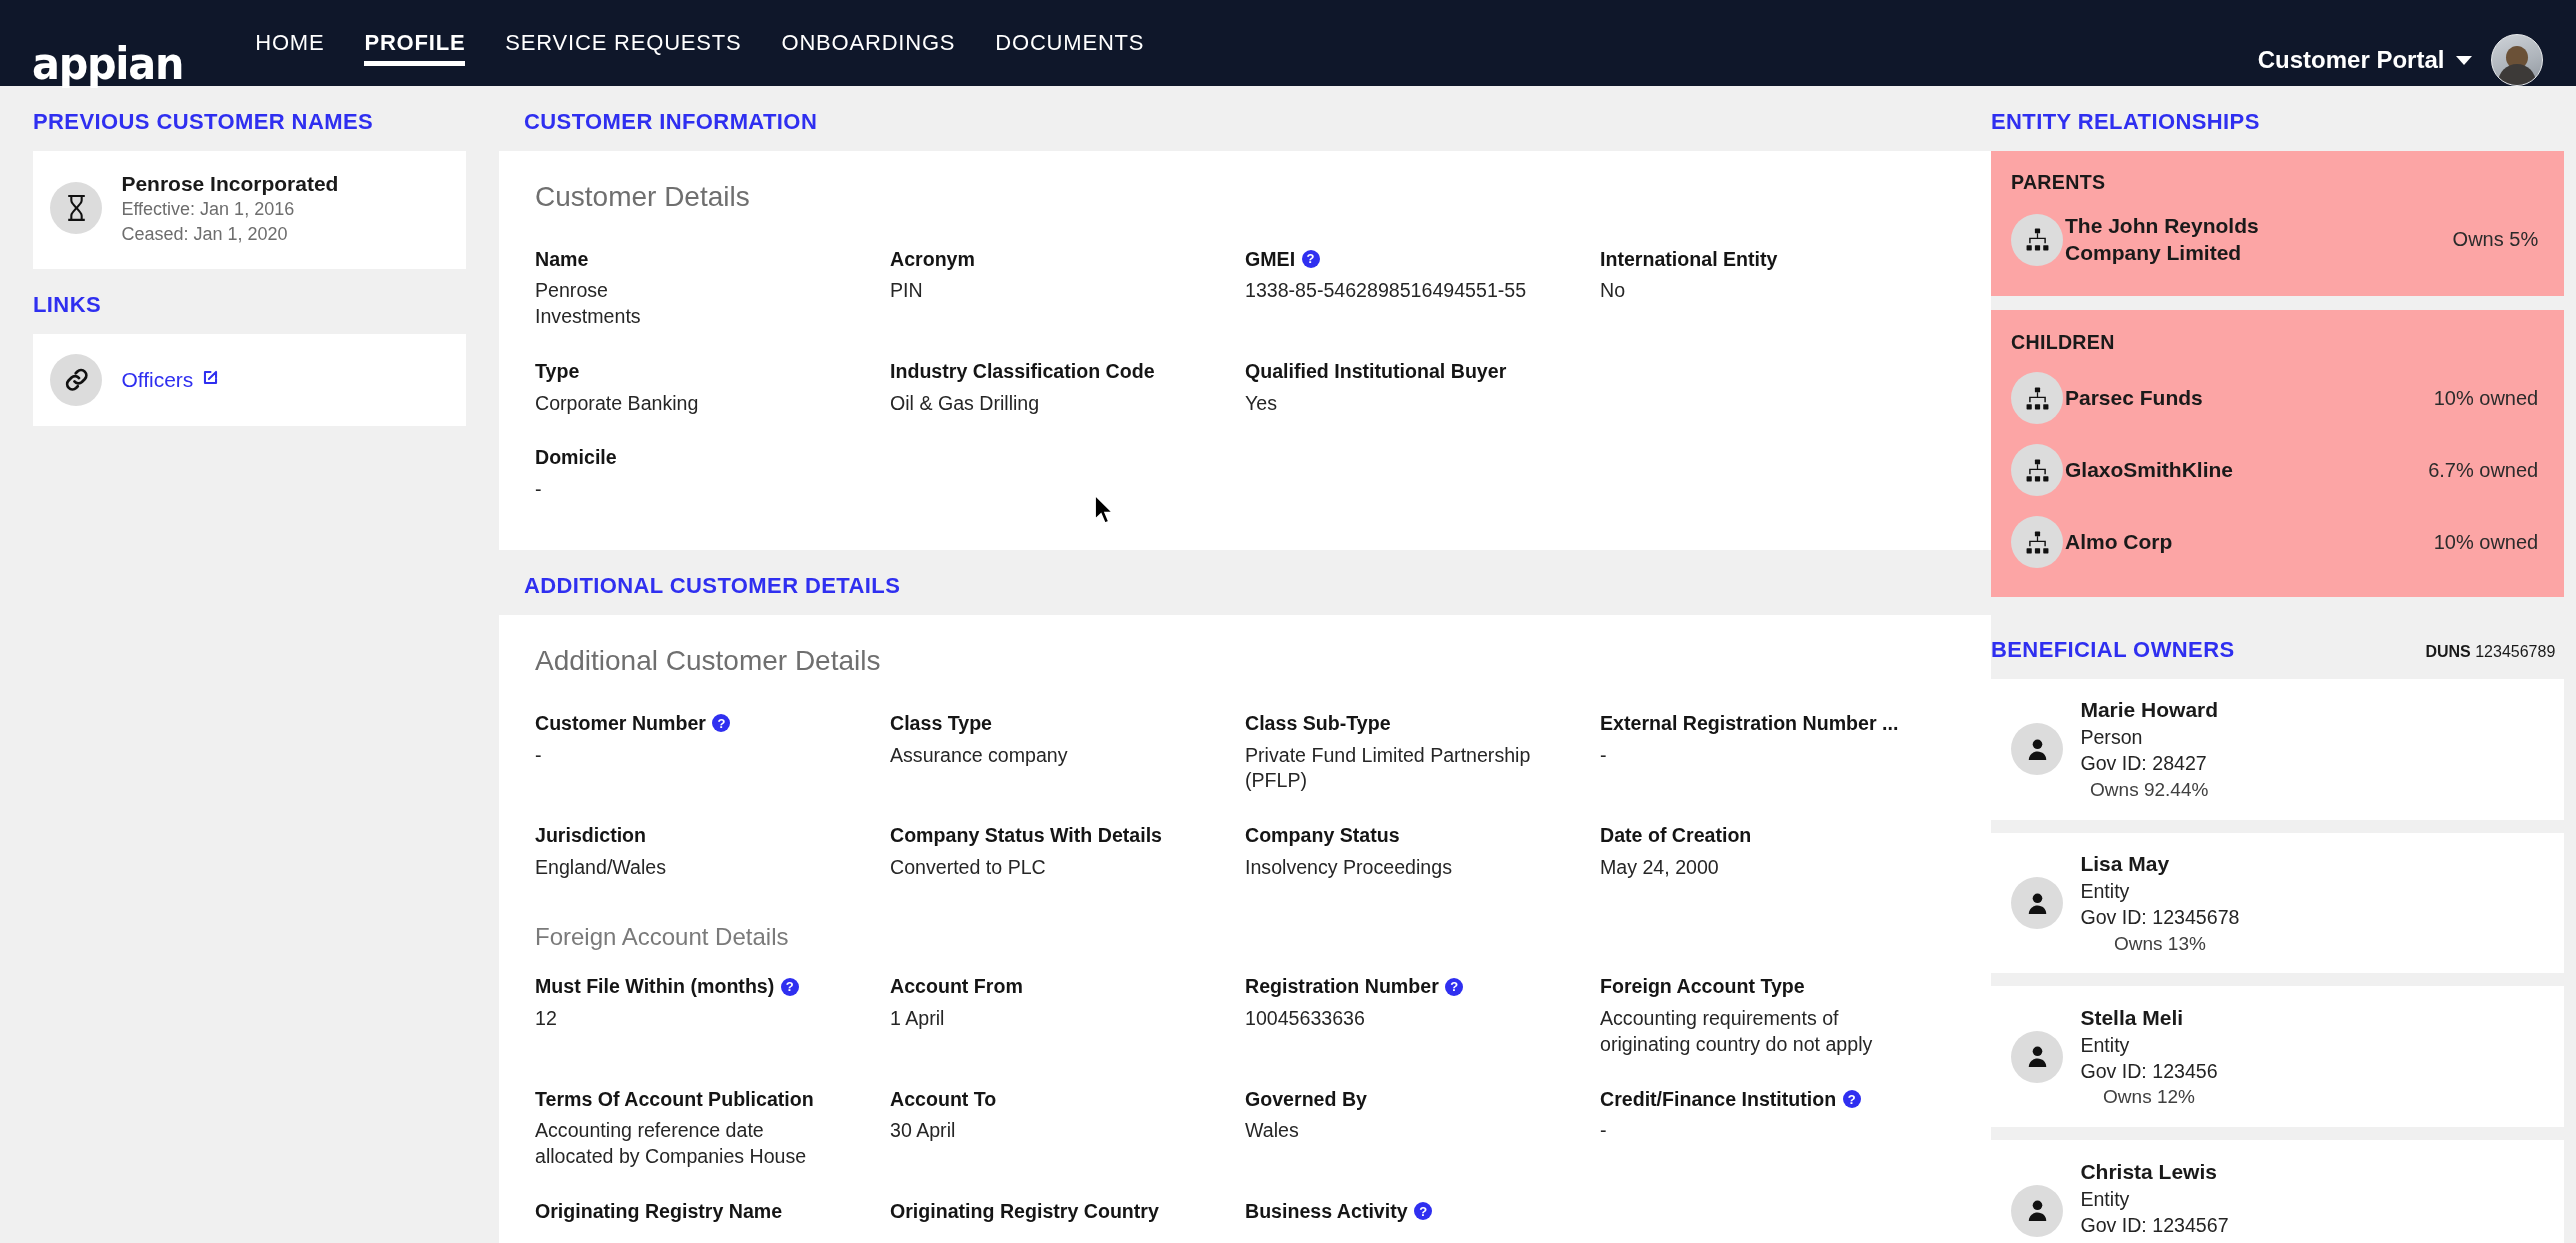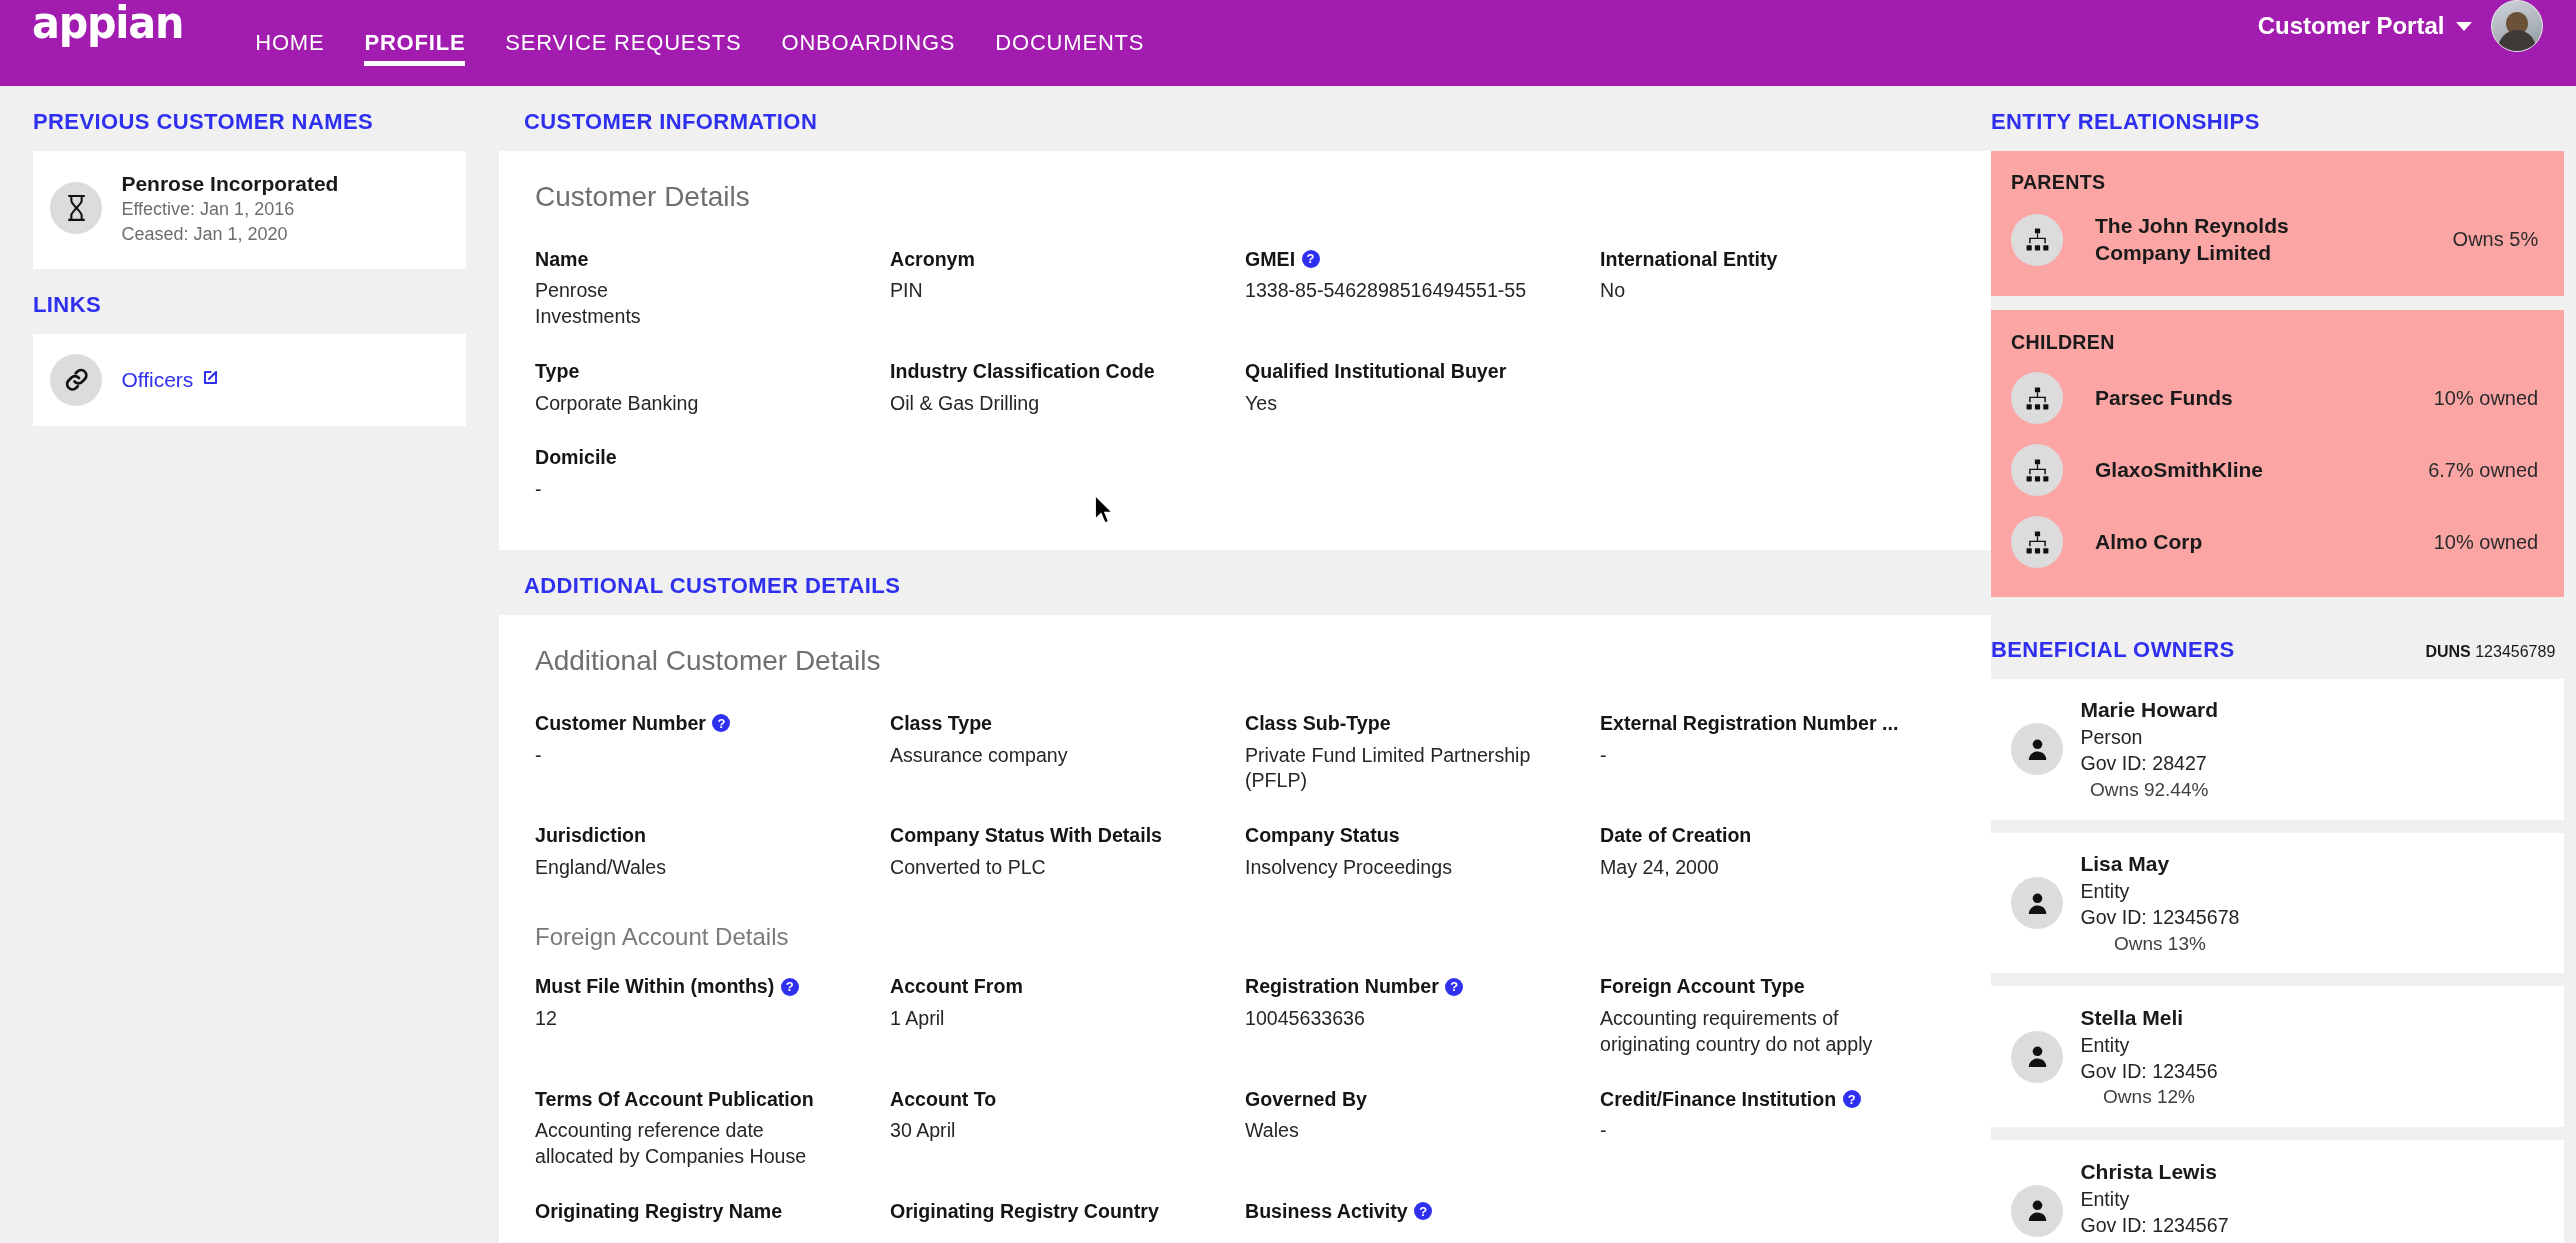--- a/index.html
+++ b/index.html
@@ -7,23 +7,23 @@
     width: 2576px;
     height: 1244px;
     background: #f0f0f0;
     font-family: "Liberation Sans", sans-serif;
     overflow: hidden;
   }
 
   
   .topnav {
     height: 86px;
-    background: #a21caf;
-    display: flex;
-    align-items: flex-start;
+    background: #0f172a;
+    display: flex;
+    align-items: flex-end;
     padding: 0 33px 0 32px;
     position: relative;
   }
   .brand {
     font-size: 45px;
     font-weight: 700;
     color: #ffffff;
     letter-spacing: -1.4px;
     font-family: "DejaVu Sans", sans-serif;
     line-height: 1;
@@ -217,21 +217,21 @@
   .rel-head {
     font-size: 19.6px;
     font-weight: 700;
     color: #1a1a1a;
     letter-spacing: 0.3px;
     padding: 4.3px 0 8.7px 0;
   }
   .rel-row {
     display: flex;
     align-items: center;
-    gap: 32px;
+    gap: 2px;
     padding: 10px 0;
   }
   .rel-name { font-size: 21px; font-weight: 700; color: #1a1a1a; line-height: 1.28; }
   .rel-pct  { margin-left: auto; font-size: 20px; color: #2b2b2b; white-space: nowrap; padding-right: 5.8px; }
 
   .bo-head-row {
     display: flex;
     align-items: baseline;
     padding: 25px 0 16px 0;
   }

